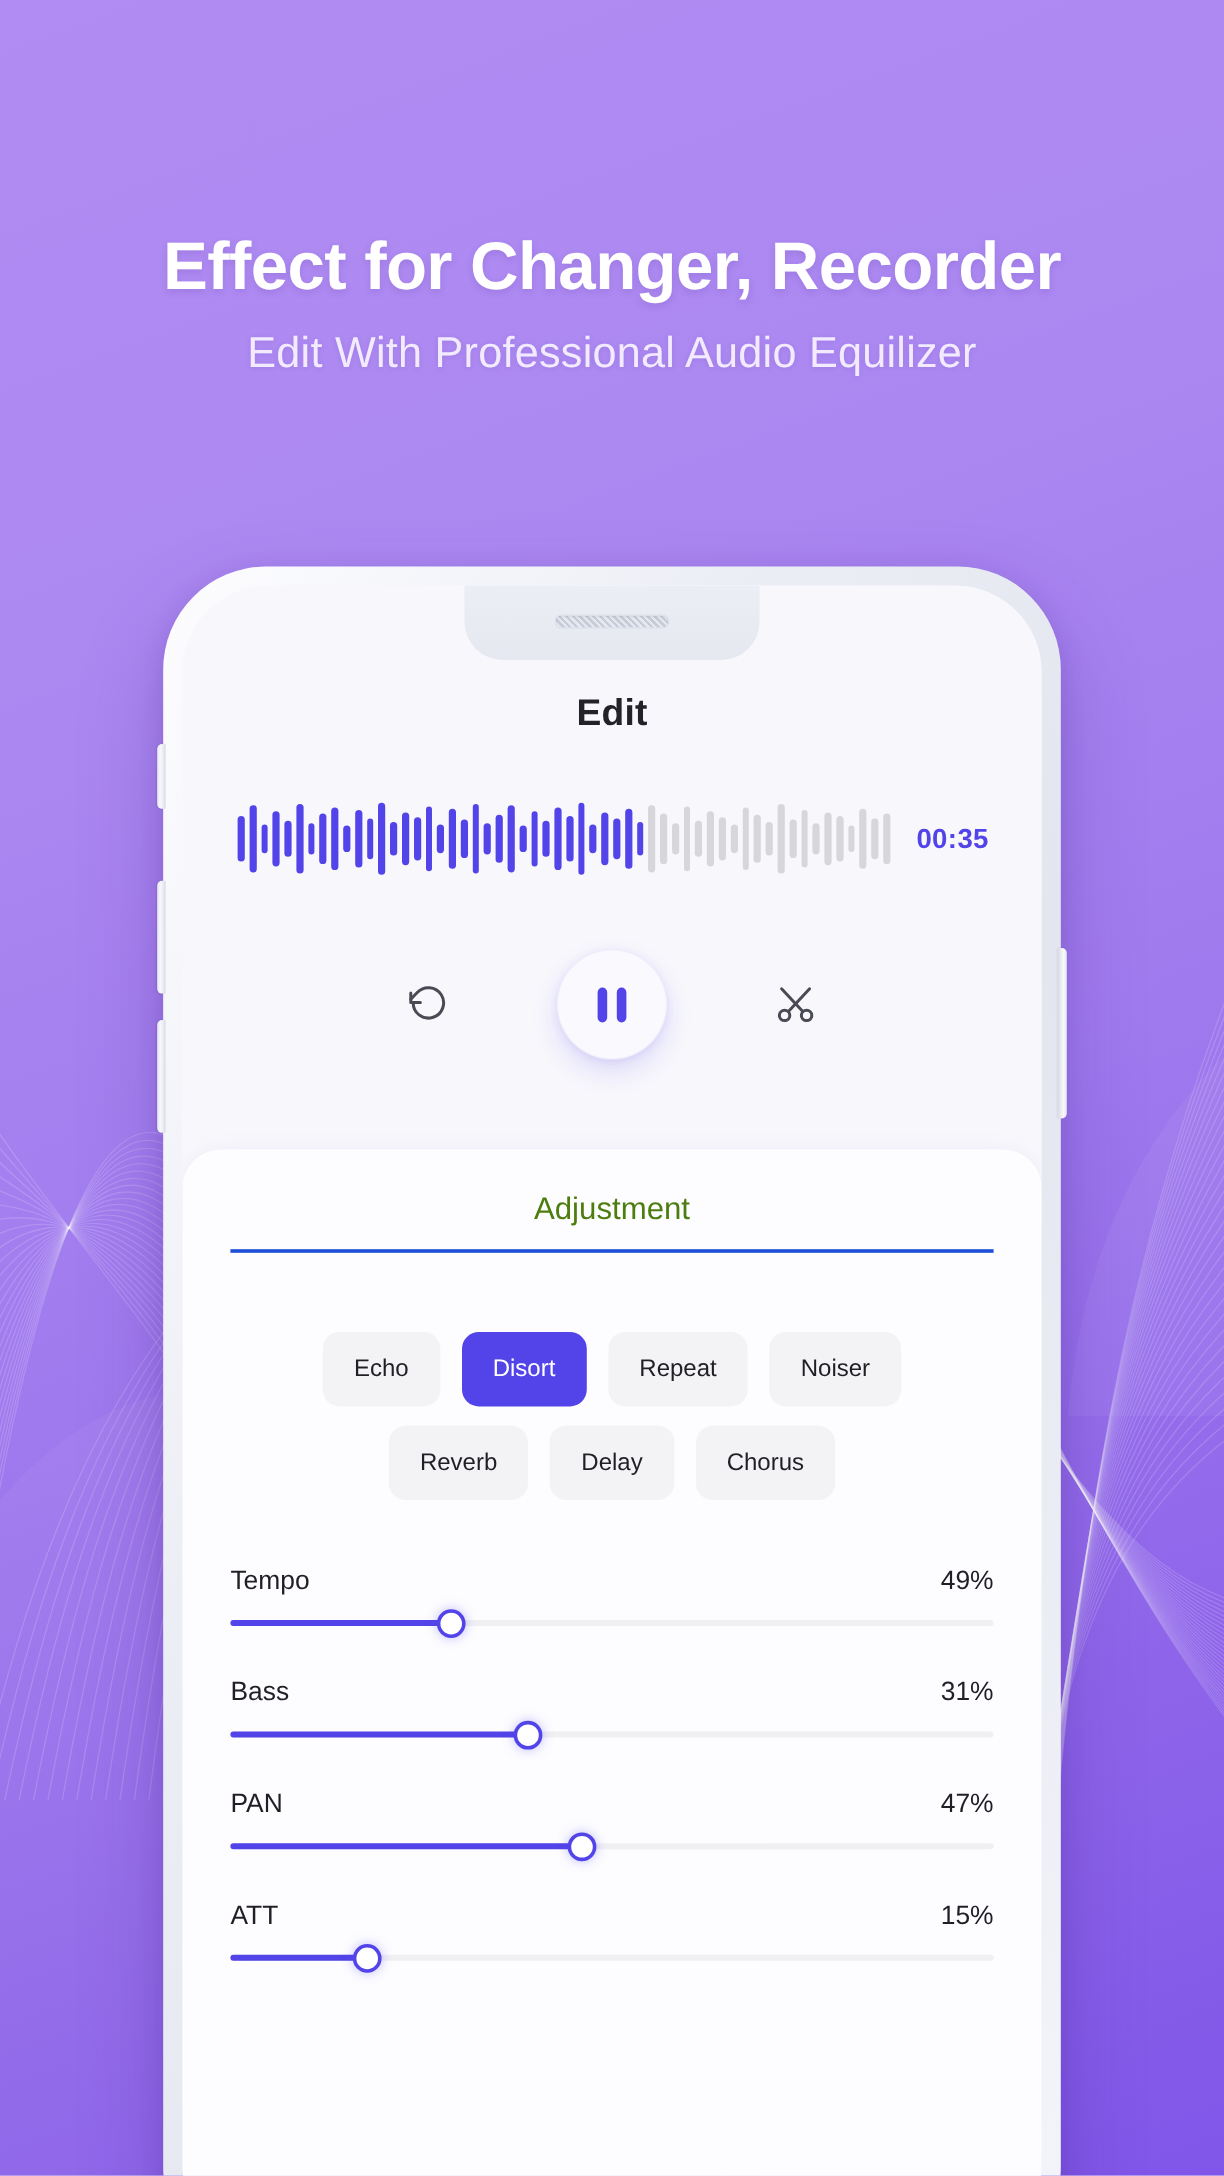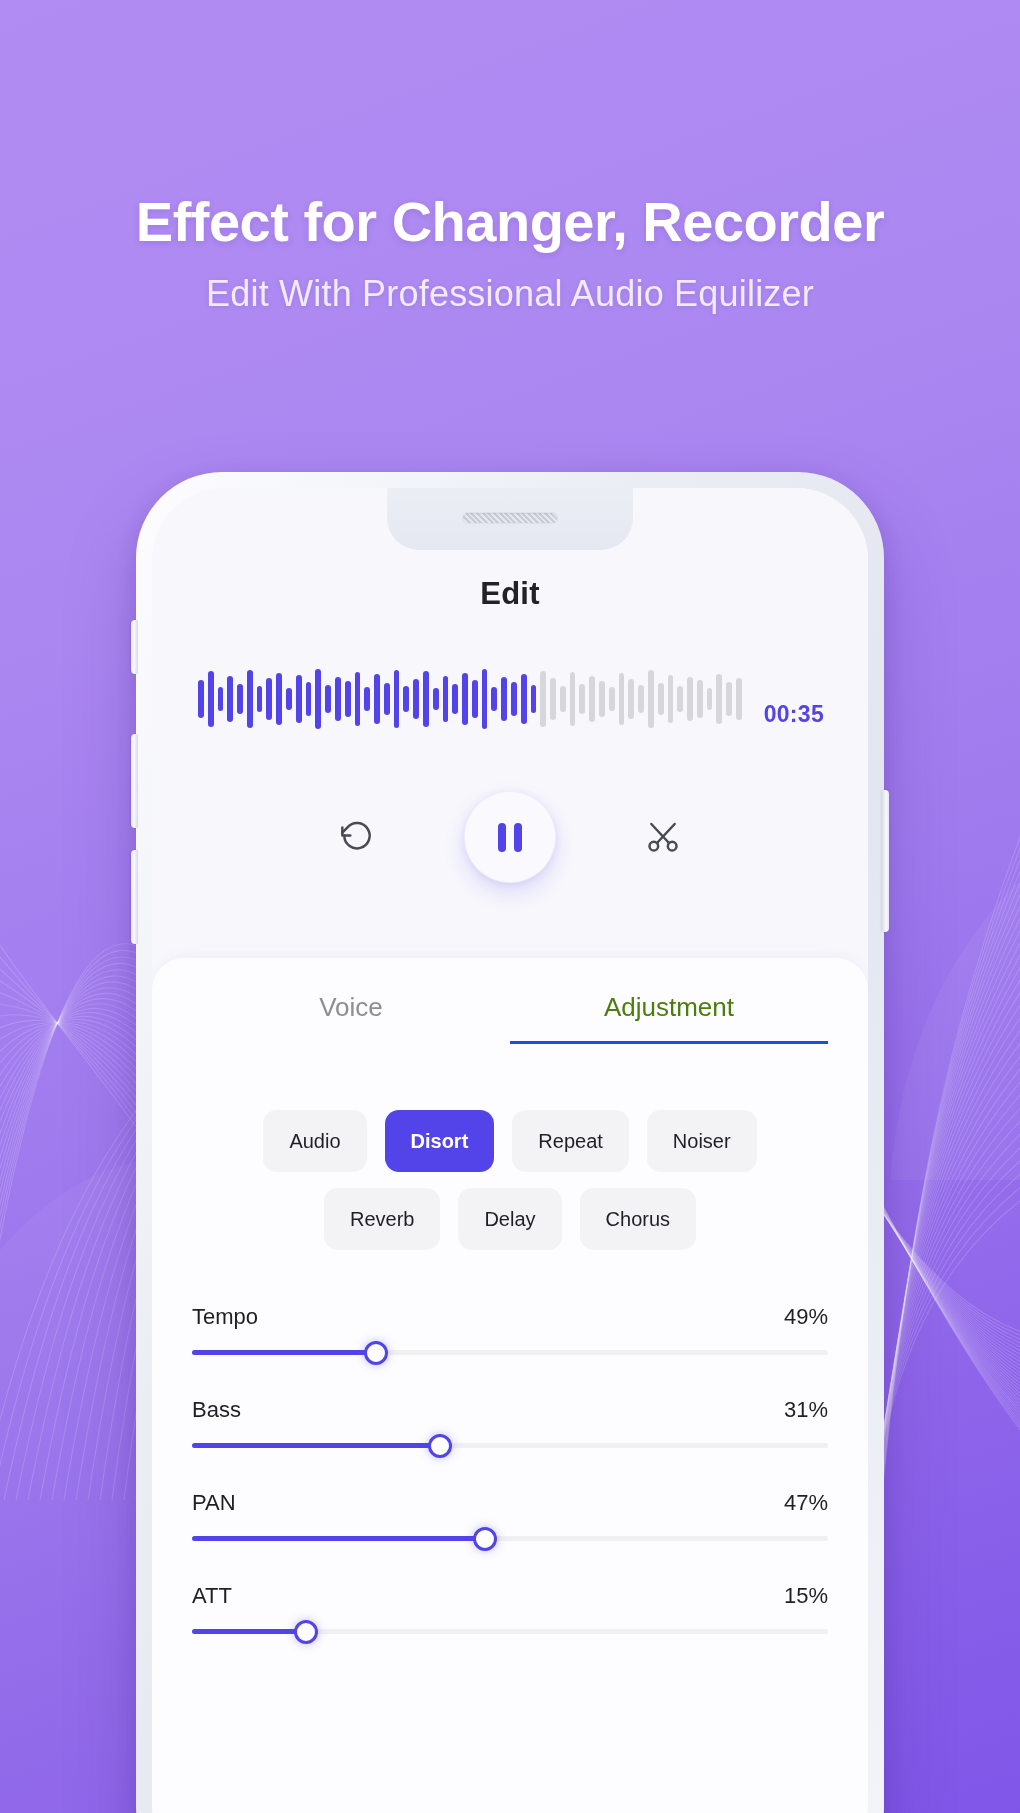--- a/index.html
+++ b/index.html
@@ -103,21 +103,21 @@
     text-align:center;
     font-size:31px;
     font-weight:bold;
     color:#222228;
     padding-top:88px;
     letter-spacing:.2px;
   }
 
   
   #wave-row {
-    display:flex; align-items:flex-end;
+    display:flex; align-items:center;
     padding:0 44px;
     margin-top:58px;
     gap:20px;
   }
   #waveform {
     flex:1; height:58px;
     display:flex; align-items:center;
     gap:0;
   }
   .wbar { flex:1 1 auto; border-radius:3px; }
@@ -176,21 +176,21 @@
   .chip-row { display:flex; justify-content:center; gap:18px; margin-bottom:16px; }
   .chip {
     height:62px;
     padding:0 26px;
     display:flex; align-items:center; justify-content:center;
     border-radius:14px;
     background:#f3f3f6;
     color:#1f1f26;
     font-size:20px;
   }
-  .chip.selected { background:#5244e8; color:#ffffff; font-weight:bold; }
+  .chip.selected { background:#5244e8; color:#ffffff; font-weight:normal; }
 
   
   #sliders { margin-top:54px; }
   .slider-block { margin-bottom:42px; }
   .slider-head {
     display:flex; justify-content:space-between; align-items:baseline;
     font-size:22px; color:#1f1f26;
     margin-bottom:20px;
     gap:36px;
   }
@@ -446,27 +446,26 @@
             <circle cx="17.5" cy="17.5" r="2.6"></circle>
             <line x1="8.4" y1="15.6" x2="19" y2="4.2"></line>
             <line x1="15.6" y1="15.6" x2="5" y2="4.2"></line>
           </svg>
         </div>
       </div>
 
       <div id="sheet">
 
         <div id="tabs">
-          <div class="tab inactive">Voice</div>
           <div class="tab active">Adjustment</div>
         </div>
 
         <div id="chips">
           <div class="chip-row">
-            <div class="chip">Audio</div>
+            <div class="chip">Echo</div>
             <div class="chip selected">Disort</div>
             <div class="chip">Repeat</div>
             <div class="chip">Noiser</div>
           </div>
           <div class="chip-row">
             <div class="chip">Reverb</div>
             <div class="chip">Delay</div>
             <div class="chip">Chorus</div>
           </div>
         </div>

